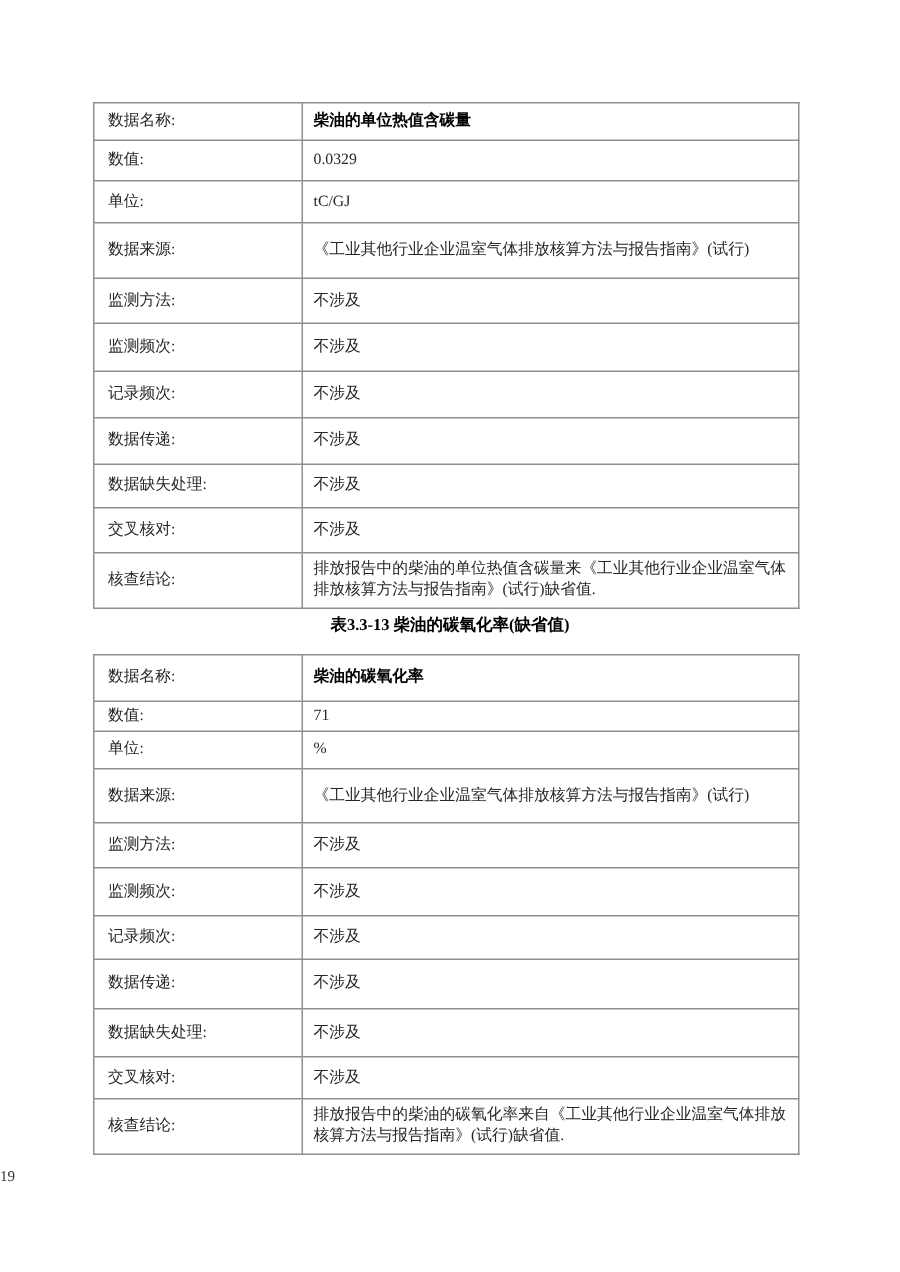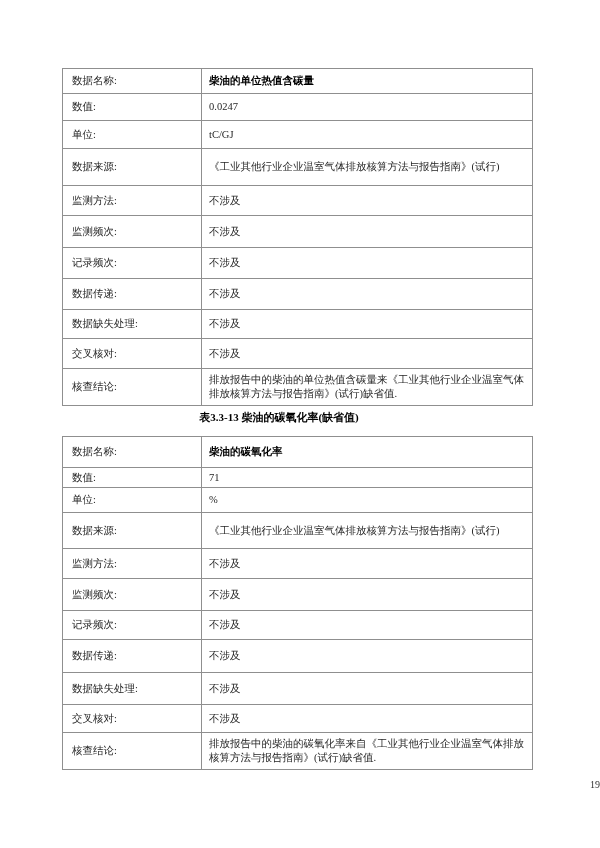--- a/index.html
+++ b/index.html
@@ -27,31 +27,31 @@
     font-size:10.5px;
     line-height:14px;
     vertical-align:middle;
     overflow:hidden;
   }
   .param-table td.lbl { padding:2px 4px 2px 9px; }
   .param-table td.val { padding:2px 2px 2px 7px; }
   .param-table tr.name-row td.val { font-weight:bold; color:#000;margin-top:12px; }
   .caption {
     position:absolute;
-    top:409px; left:44px; width:470px;
+    top:409px; left:65px; width:470px;
     text-align:center;
     font-size:11px;
     font-weight:bold;
     color:#000;
     line-height:16px;
   }
   .page-number {
     position:absolute;
     top:778px; left:0; width:600px;
-    text-align:right;
+    text-align:left;
     font-size:10px;
     color:#333;
     line-height:14px;
   }
 </style>
 </head>
 <body>
 
 <div class="page">
 
@@ -60,21 +60,21 @@
         <col style="width:139px">
         <col style="width:331px">
       </colgroup>
     <tbody>
       <tr class="name-row" style="height:25px">
         <td class="lbl">数据名称:</td>
         <td class="val">柴油的单位热值含碳量</td>
       </tr>
       <tr style="height:27px">
         <td class="lbl">数值:</td>
-        <td class="val">0.0247</td>
+        <td class="val">0.0329</td>
       </tr>
       <tr style="height:28px">
         <td class="lbl">单位:</td>
         <td class="val">tC/GJ</td>
       </tr>
       <tr style="height:37px">
         <td class="lbl">数据来源:</td>
         <td class="val">《工业其他行业企业温室气体排放核算方法与报告指南》(试行)</td>
       </tr>
       <tr style="height:30px">

